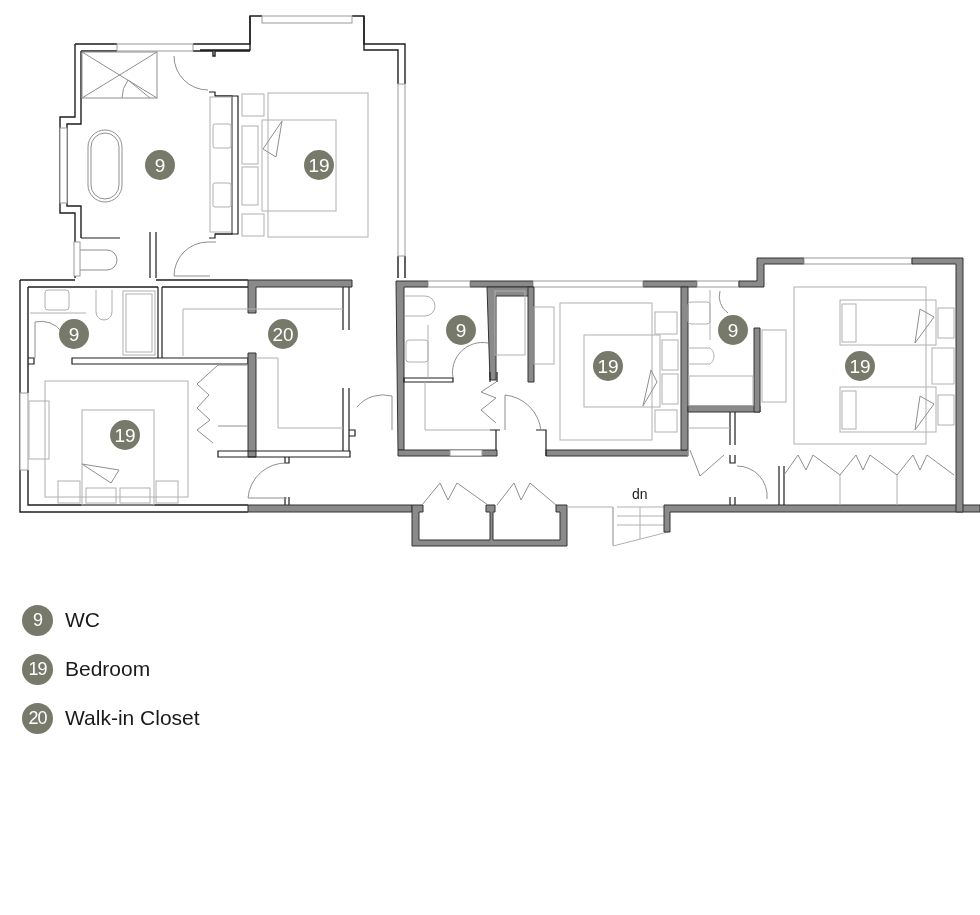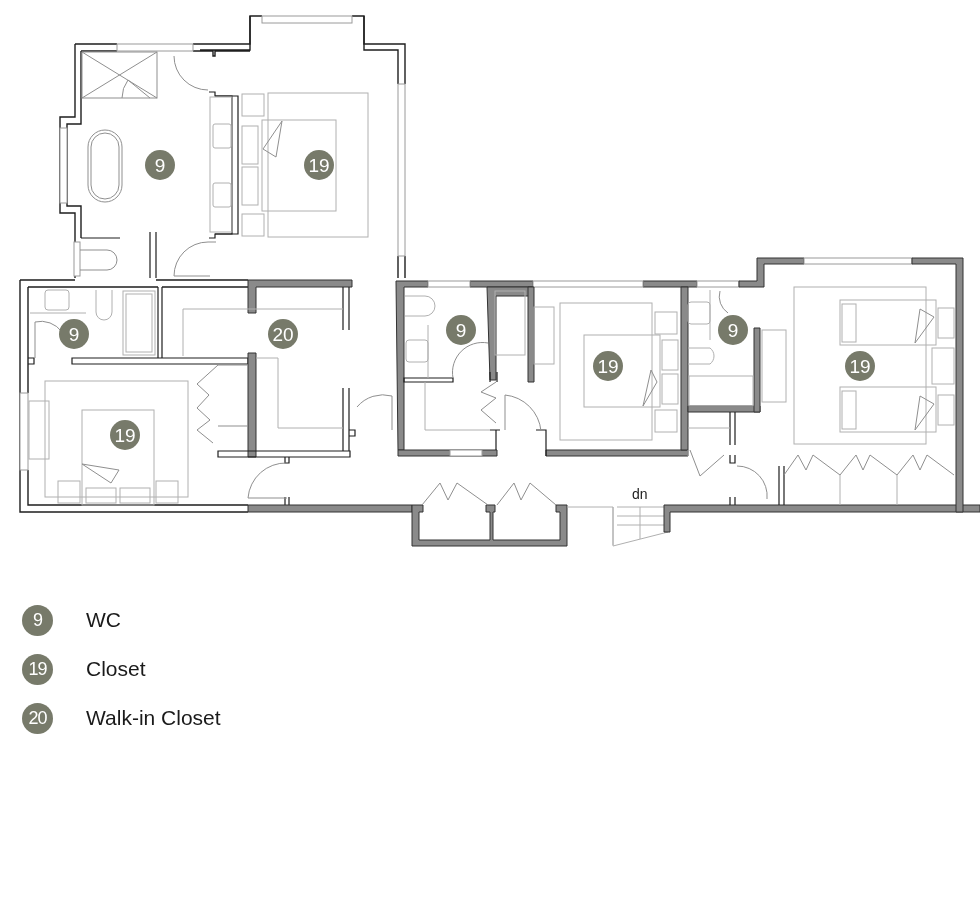--- a/index.html
+++ b/index.html
@@ -12,21 +12,21 @@
   .furn { fill: none; stroke: #b0b0b0; stroke-width: 1; }
   .furn-d { fill: none; stroke: #8f8f8f; stroke-width: 1; }
   .win { fill: #fff; stroke: #9a9a9a; stroke-width: 1; }
   .badge circle { fill: #777a6a; }
   .badge text { fill: #ffffff; font-family: "Liberation Sans", "DejaVu Sans", sans-serif; font-size: 19px; text-anchor: middle; dominant-baseline: central; }
   .dn { font-family: "Liberation Sans", sans-serif; font-size: 14px; fill: #222; }
   .legend { position: absolute; left: 22px; top: 604px; }
   .legend-item { display: flex; align-items: center; height: 32px; margin-bottom: 17px; }
   .legend-badge { width: 31px; height: 31px; border-radius: 50%; background: #777a6a; color: #fff;
                   display: flex; align-items: center; justify-content: center; font-size: 18px; letter-spacing: -1px; }
-  .legend-label { margin-left: 33px; font-size: 21px; color: #1a1a1a; }
+  .legend-label { margin-left: 12px; font-size: 21px; color: #1a1a1a; }
 </style>
 </head>
 <body>
 
 <svg id="plan" width="980" height="560" viewBox="0 0 980 560" xmlns="http://www.w3.org/2000/svg">
 
   <g>
 
     <path class="ext" d="M75 44 H117 M193 44 H250 V16 H262 M352 16 H364 V44 H405 V84 M405 256 V278 M75 44 V117 H60 V213 H75 V278"></path>
     <path class="ext" d="M81 51 V124 H67 V206 H81 V238 M250 16 V50 H200 M81 51 H117 M193 51 H213 V56 H215 V51 H250 M364 16 V50 H398 V84 M398 256 V278"></path>
@@ -236,19 +236,19 @@
     </g>
 </svg>
 
 <div class="legend">
   <div class="legend-item">
     <span class="legend-badge">9</span>
     <span class="legend-label">WC</span>
   </div>
   <div class="legend-item">
     <span class="legend-badge">19</span>
-    <span class="legend-label">Closet</span>
+    <span class="legend-label">Bedroom</span>
   </div>
   <div class="legend-item">
     <span class="legend-badge">20</span>
     <span class="legend-label">Walk-in Closet</span>
   </div>
 </div>
 
 </body></html>

